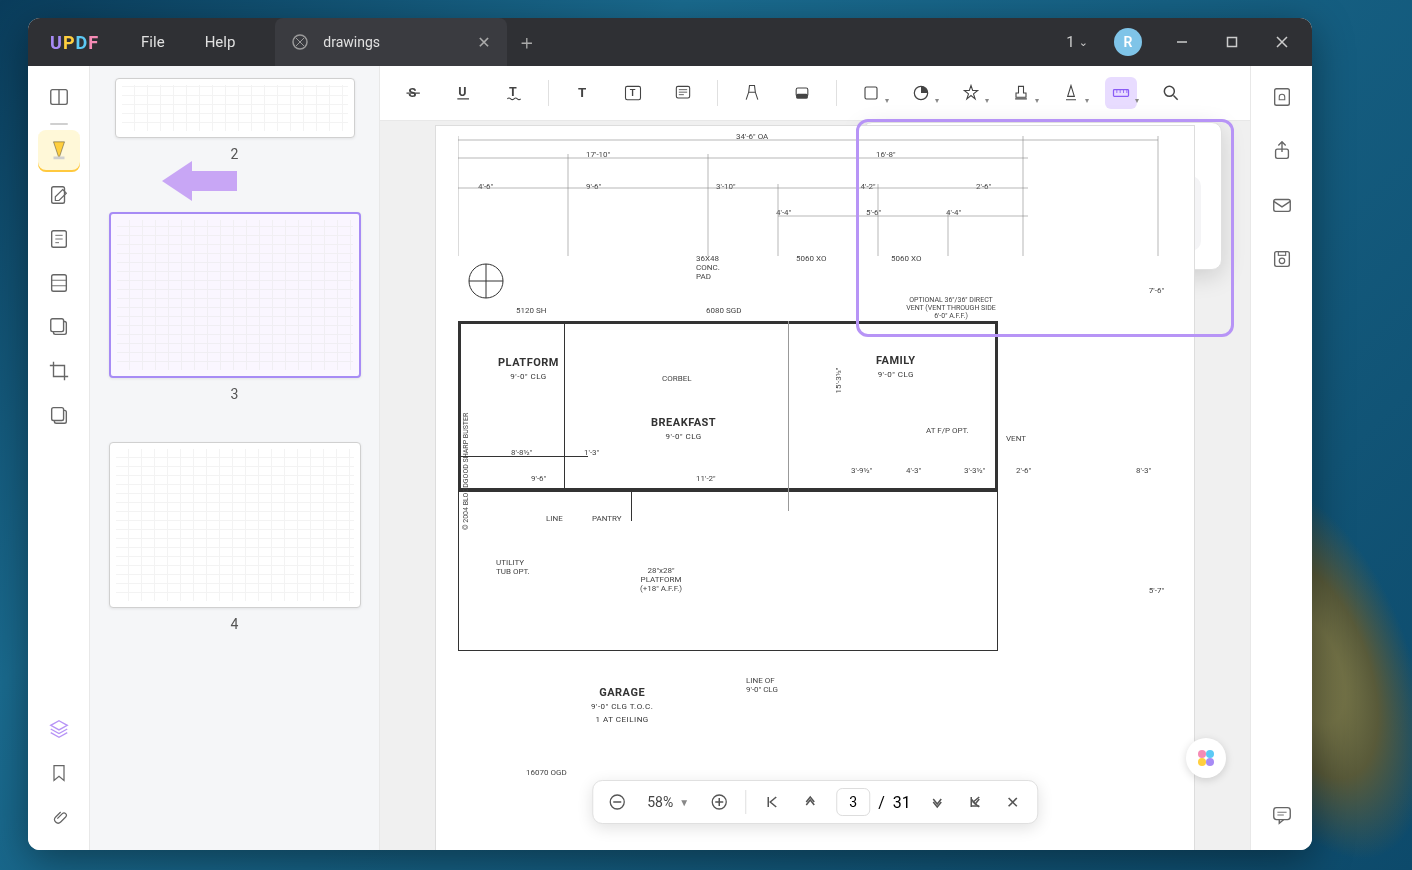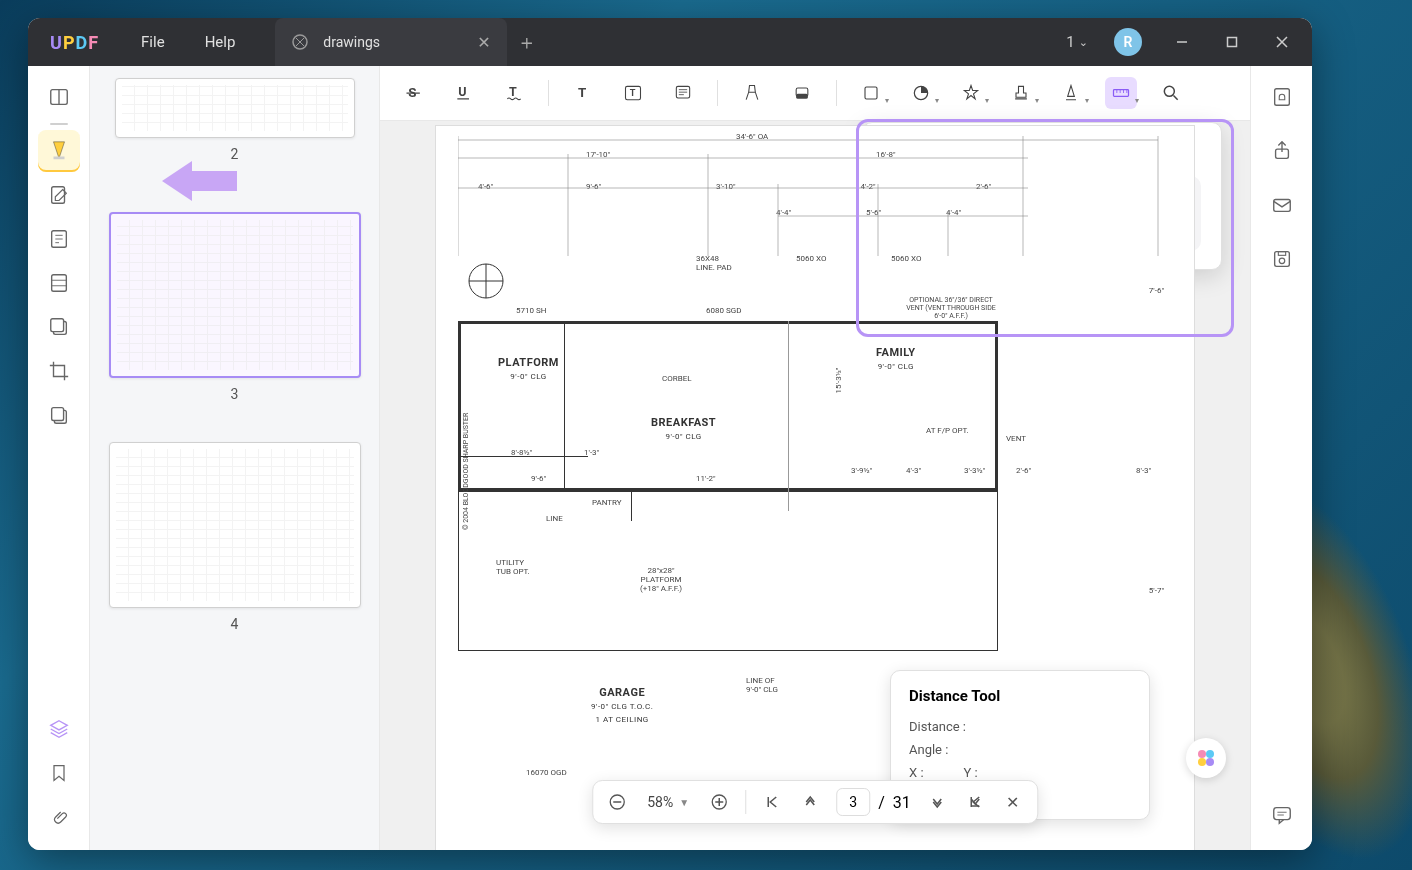--- a/index.html
+++ b/index.html
@@ -383,36 +383,36 @@
           <div class="fp-dim" style="top:56px;left:42px">4'-6"</div>
           <div class="fp-dim" style="top:56px;left:150px">9'-6"</div>
           <div class="fp-dim" style="top:56px;left:280px">3'-10"</div>
           <div class="fp-dim" style="top:56px;left:420px">14'-2"</div>
           <div class="fp-dim" style="top:56px;left:540px">2'-6"</div>
           <div class="fp-dim" style="top:82px;left:340px">4'-4"</div>
           <div class="fp-dim" style="top:82px;left:430px">5'-6"</div>
           <div class="fp-dim" style="top:82px;left:510px">4'-4"</div>
           <div class="fp-dim" style="top:128px;left:360px">5060 XO</div>
           <div class="fp-dim" style="top:128px;left:455px">5060 XO</div>
-          <div class="fp-dim" style="top:180px;left:80px">5710 SH</div>
+          <div class="fp-dim" style="top:180px;left:80px">5120 SH</div>
           <div class="fp-dim" style="top:180px;left:270px">6080 SGD</div>
-          <div class="fp-dim" style="top:128px;left:260px;width:40px">36X48 LINE. PAD</div>
+          <div class="fp-dim" style="top:128px;left:260px;width:40px">36X48 CONC. PAD</div>
 
           <div class="fp-room" style="left:22px;top:195px;width:540px;height:170px;border-width:3px"></div>
           <div class="fp-room" style="left:22px;top:365px;width:540px;height:160px;"></div>
 
           <div class="fp-label" style="left:62px;top:230px"><span>PLATFORM</span><br><span class="fp-sublabel">9'-0" CLG</span></div>
           <div class="fp-label" style="left:215px;top:290px"><span>BREAKFAST</span><br><span class="fp-sublabel">9'-0" CLG</span></div>
-          <div class="fp-label" style="left:440px;top:220px"><span>FAMILY</span><br><span class="fp-sublabel">9'-0" CLG</span></div>
+          <div class="fp-label" style="left:440px;top:228px"><span>FAMILY</span><br><span class="fp-sublabel">9'-0" CLG</span></div>
           <div class="fp-dim" style="left:465px;top:170px;width:100px;font-size:7px;text-align:center">OPTIONAL 36"/36" DIRECT VENT (VENT THROUGH SIDE 6'-0" A.F.F.)</div>
           <div class="fp-dim" style="left:490px;top:300px">AT F/P OPT.</div>
           <div class="fp-dim" style="left:570px;top:308px">VENT</div>
           <div class="fp-label" style="left:155px;top:560px"><span>GARAGE</span><br><span class="fp-sublabel">9'-0" CLG T.O.C.</span><br><span class="fp-sublabel">1 AT CEILING</span></div>
           <div class="fp-label" style="left:380px;top:685px"><span>FOYER</span></div>
-          <div class="fp-dim" style="left:156px;top:372px">PANTRY</div>
+          <div class="fp-dim" style="left:156px;top:388px">PANTRY</div>
           <div class="fp-dim" style="left:110px;top:388px">LINE</div>
           <div class="fp-dim" style="left:60px;top:432px;width:40px">UTILITY TUB OPT.</div>
           <div class="fp-dim" style="left:200px;top:440px;width:50px;text-align:center">28"x28" PLATFORM (+18" A.F.F.)</div>
           <div class="fp-dim" style="left:310px;top:550px;width:40px">LINE OF 9'-0" CLG</div>
           <div class="fp-dim" style="left:226px;top:248px">CORBEL</div>
           <div class="fp-dim" style="left:30px;top:400px;transform:rotate(-90deg);transform-origin:left;font-size:7px;width:200px">© 2004 BLOODGOOD SHARP BUSTER</div>
 
           <div class="fp-dim" style="top:322px;left:75px">8'-8½"</div>
           <div class="fp-dim" style="top:322px;left:148px">1'-3"</div>
           <div class="fp-dim" style="top:348px;left:260px">11'-2"</div>
@@ -452,36 +452,20 @@
               <line x1="420" y1="58" x2="420" y2="130"></line>
                   <line x1="490" y1="85" x2="490" y2="130"></line>
               <line x1="565" y1="10" x2="565" y2="130"></line>
                   <line x1="700" y1="10" x2="700" y2="130"></line>
             </g>
               </svg>
           </div>
         </div>
       </div>
 
-      <div class="distance-panel">
-        <h4>Distance Tool</h4>
-        <div class="dp-row">
-            <span class="dp-label">Distance :</span>
-          </div>
-        <div class="dp-row">
-            <span class="dp-label">Angle :</span>
-          </div>
-        <div class="dp-row dp-inline">
-            <span>X :</span>
-            <span>Y :</span>
-          </div>
-        <div class="dp-scale">
-            <span>= 1 ft</span>
-          </div>
-      </div>
 
       <div class="page-controls">
         <div class="pc-btn">
             <svg width="18" height="18" viewBox="0 0 18 18">
               <circle cx="9" cy="9" r="7" fill="none" stroke="#555" stroke-width="1.3"></circle>
               <line x1="5" y1="9" x2="13" y2="9" stroke="#555" stroke-width="1.5"></line>
             </svg>
           </div>
         <div class="pc-zoom">
             <span>58%</span>

